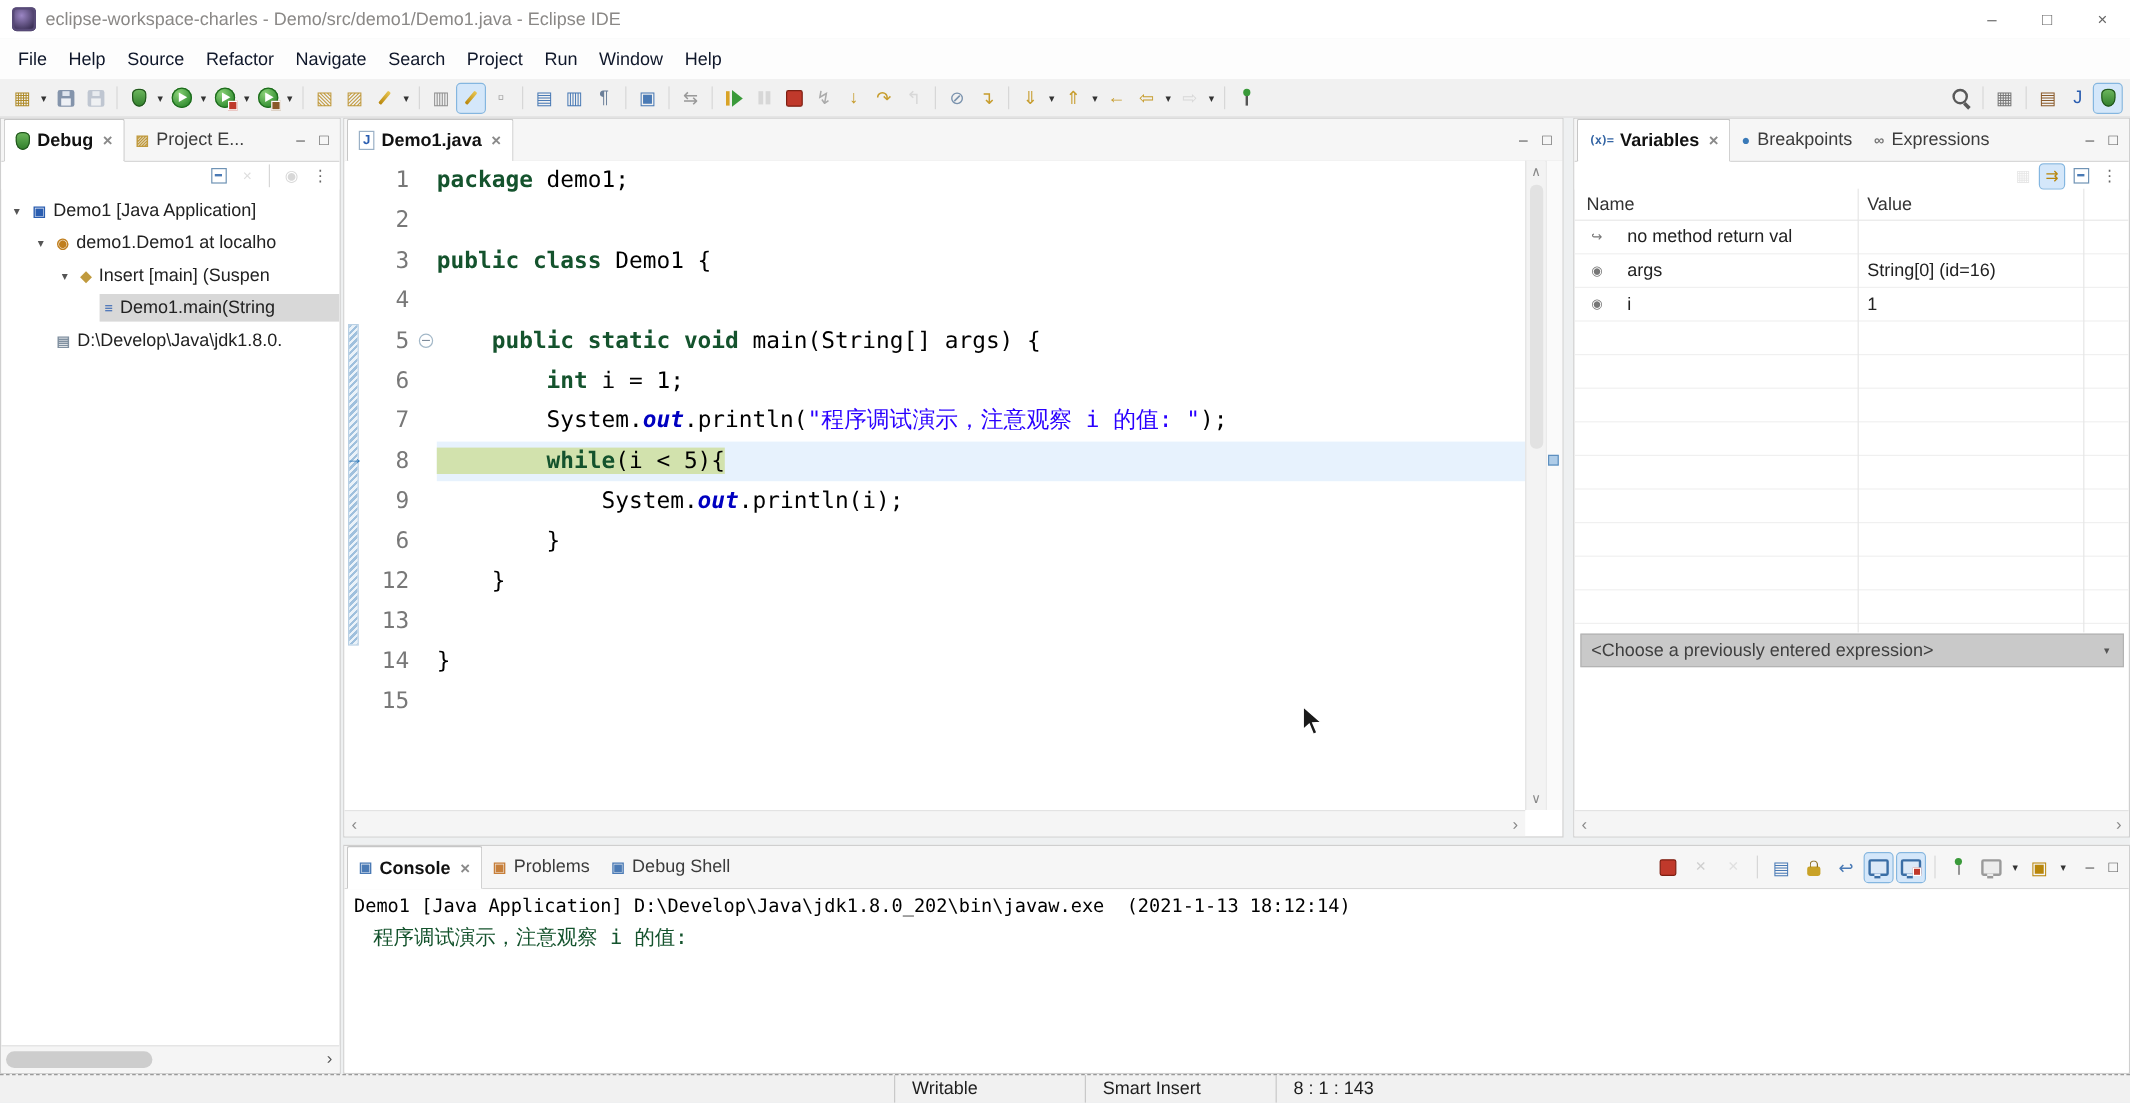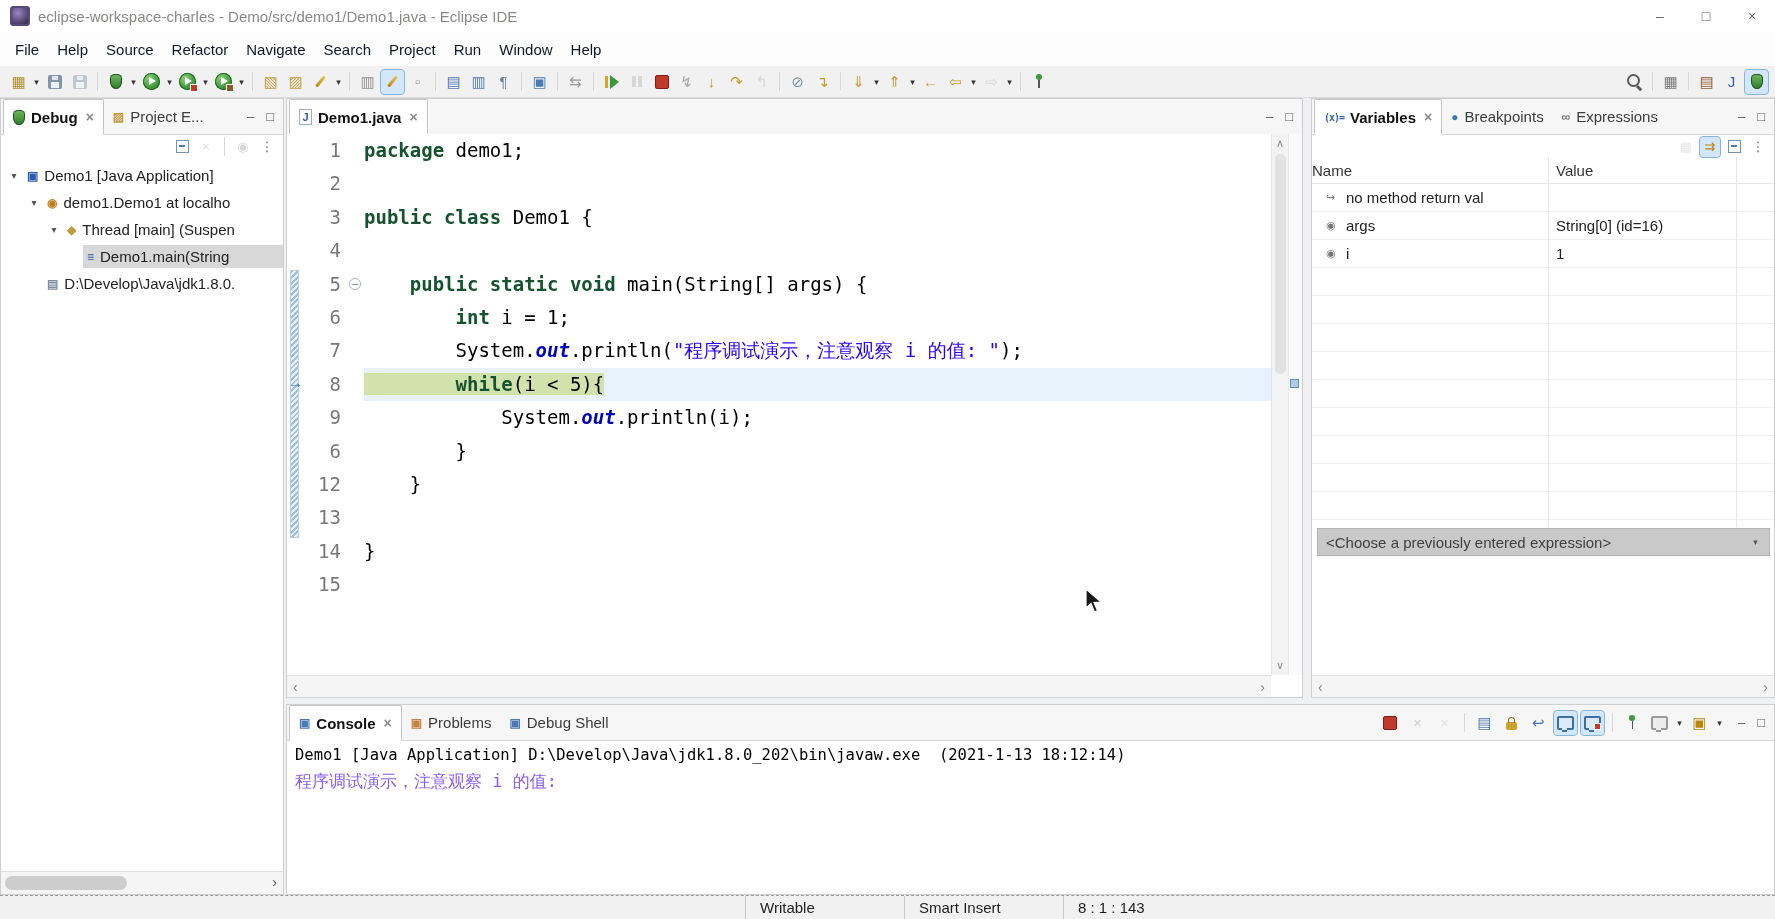--- a/index.html
+++ b/index.html
@@ -105,32 +105,32 @@
            display:flex;flex-direction:column;justify-content:space-between;align-items:center;color:#888;font-size:11px;padding:3px 0;box-sizing:border-box}
   .vthumb{width:11px;flex:0 0 220px;background:#e2e2e2;border-radius:5px;margin-top:4px}
   .overview{position:absolute;right:0;top:35px;bottom:22px;width:13px;background:#fafafa;border-left:1px solid #e7e7e7}
   .ov-mark{position:absolute;left:1px;top:245px;width:9px;height:9px;background:#aecce8;border:1px solid #5d8fbf;box-sizing:border-box}
   .hscroll{position:absolute;left:0;bottom:0;height:22px;background:#f5f5f5;border-top:1px solid #e3e3e3;
            display:flex;align-items:center;justify-content:space-between;padding:0 6px;color:#888;font-size:14px;box-sizing:border-box}
   
   .var-area{position:absolute;left:0;right:0;top:58px;bottom:22px;overflow:hidden}
   .vdiv{position:absolute;top:0;width:1px;background:#e6e6e6;height:370px}
   .var-head{display:flex;height:26px;align-items:center;color:#333;border-bottom:1px solid #e8e8e8}
-  .vc-name{width:236px;box-sizing:border-box;overflow:hidden;white-space:nowrap}
+  .vc-name{width:236px;padding-left:10px;box-sizing:border-box;overflow:hidden;white-space:nowrap}
   .vc-value{flex:1;padding-left:8px;overflow:hidden;white-space:nowrap}
   .var-row{display:flex;height:27px;align-items:center;border-bottom:1px solid #f0f0f0;color:#222}
   .vicon{width:20px;padding-left:14px;flex:none;color:#777;font-size:11px}
   .var-row .vc-name{width:202px}
   .expr-bar{position:absolute;left:5px;right:4px;top:371px;height:28px;background:#c9c9c9;border:1px solid #b3b3b3;
             color:#3f3f3f;display:flex;align-items:center;padding:0 8px;box-sizing:border-box}
   .expr-bar .dd{margin-left:auto;color:#555}
   
   .console-body{position:absolute;top:36px;left:0;right:0;bottom:0;background:#fff;overflow:hidden}
   .console-title{padding:5px 0 0 8px;font-family:"DejaVu Sans Mono",monospace;font-size:15.5px;color:#000;white-space:pre}
-  .console-output{padding:6px 0 0 8px;font-family:"DejaVu Sans Mono",monospace;font-size:17px;color:#8b5cf6;white-space:pre}
+  .console-output{padding:6px 0 0 24px;font-family:"DejaVu Sans Mono",monospace;font-size:17px;color:#14532d;white-space:pre}
   
   .lp-hscroll{position:absolute;left:0;right:0;bottom:0;height:22px;background:#f5f5f5;border-top:1px solid #e0e0e0}
   .lp-thumb{position:absolute;left:4px;top:4px;width:122px;height:14px;background:#cdcdcd;border-radius:7px}
   .lp-arrow{position:absolute;right:6px;top:2px;color:#555;font-size:14px}
   
   .statusbar{position:absolute;left:0;right:0;bottom:0;height:24px;background:#f1f1f1;border-top:1px dashed #9a9a9a;box-sizing:border-box}
   .sb-cells{position:absolute;left:745px;top:0;bottom:0;display:flex}
   .sb-cell{width:144px;border-left:1px solid #c9c9c9;display:flex;align-items:center;padding-left:14px;color:#1e1e1e;white-space:nowrap}
   
   .cursor{position:absolute;left:1085px;top:588px;z-index:50;pointer-events:none}
@@ -352,21 +352,21 @@
         <span class="tw" data-name="twisty-expanded-icon">▾</span>
         <span class="sel-bg" data-name="tree-item-content">
           <span class="tree-ic" data-name="launch-icon" style="color: rgb(192, 127, 31);">◉</span>
           <span data-name="tree-item-label">demo1.Demo1 at localho</span>
         </span>
       </div>
       <div class="tree-row" data-name="tree-item-thread-main-suspen" style="padding-left: 44px;">
         <span class="tw" data-name="twisty-expanded-icon">▾</span>
         <span class="sel-bg" data-name="tree-item-content">
           <span class="tree-ic" data-name="thread-icon" style="color: rgb(192, 154, 62);">◆</span>
-          <span data-name="tree-item-label">Thread [main] (Suspen</span>
+          <span data-name="tree-item-label">Insert [main] (Suspen</span>
         </span>
       </div>
       <div class="tree-row sel" data-name="tree-item-demo1-main-string" style="padding-left: 64px;">
         <span class="tw" data-name="twisty-none"></span>
         <span class="sel-bg" data-name="tree-item-content">
           <span class="tree-ic" data-name="stack-frame-icon" style="color: rgb(42, 93, 176);">≡</span>
           <span data-name="tree-item-label">Demo1.main(String</span>
         </span>
       </div>
       <div class="tree-row" data-name="tree-item-d-develop-java-jdk1-8-0" style="padding-left: 24px;">

